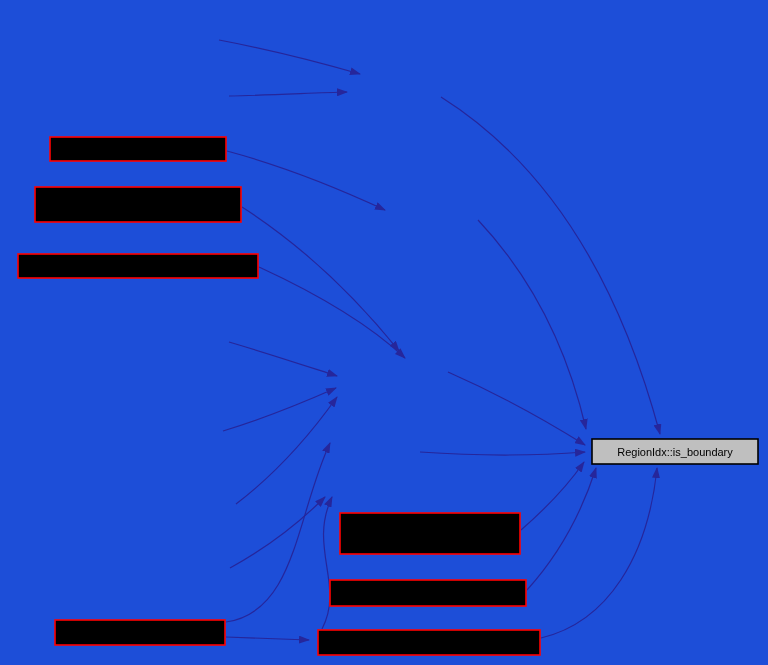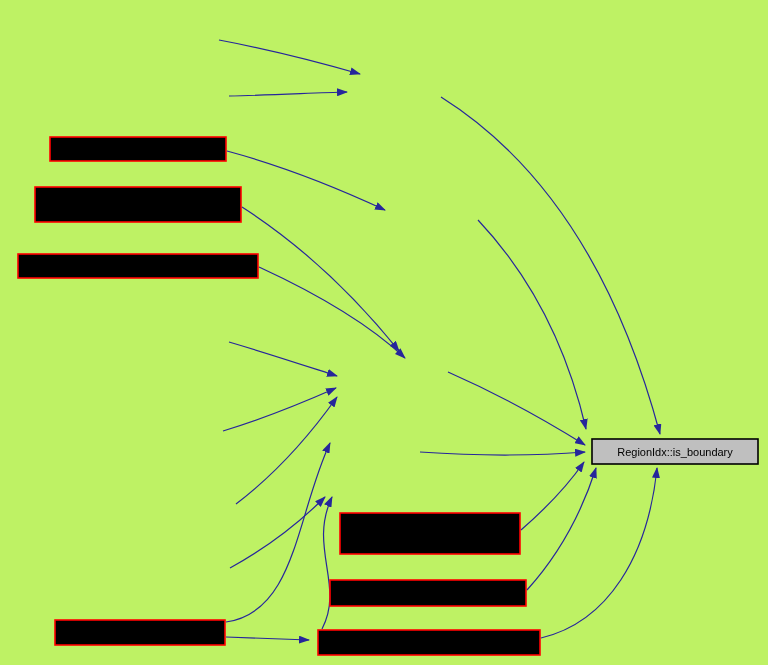--- a/index.html
+++ b/index.html
@@ -4,21 +4,21 @@
 <style>
   html,body{margin:0;padding:0;}
   body{
     background:#000000;
     font-family:"Liberation Sans", sans-serif;
   }
   .canvas{
     position:relative;
     width:768px;
     height:665px;
-    background:#bef264;
+    background:#1d4ed8;
     overflow:hidden;
   }
   svg{display:block;}
   .edge{
     fill:none;
     stroke-width:1.2;
   }
   .node-rect{
     stroke-width:1.6;
   }

